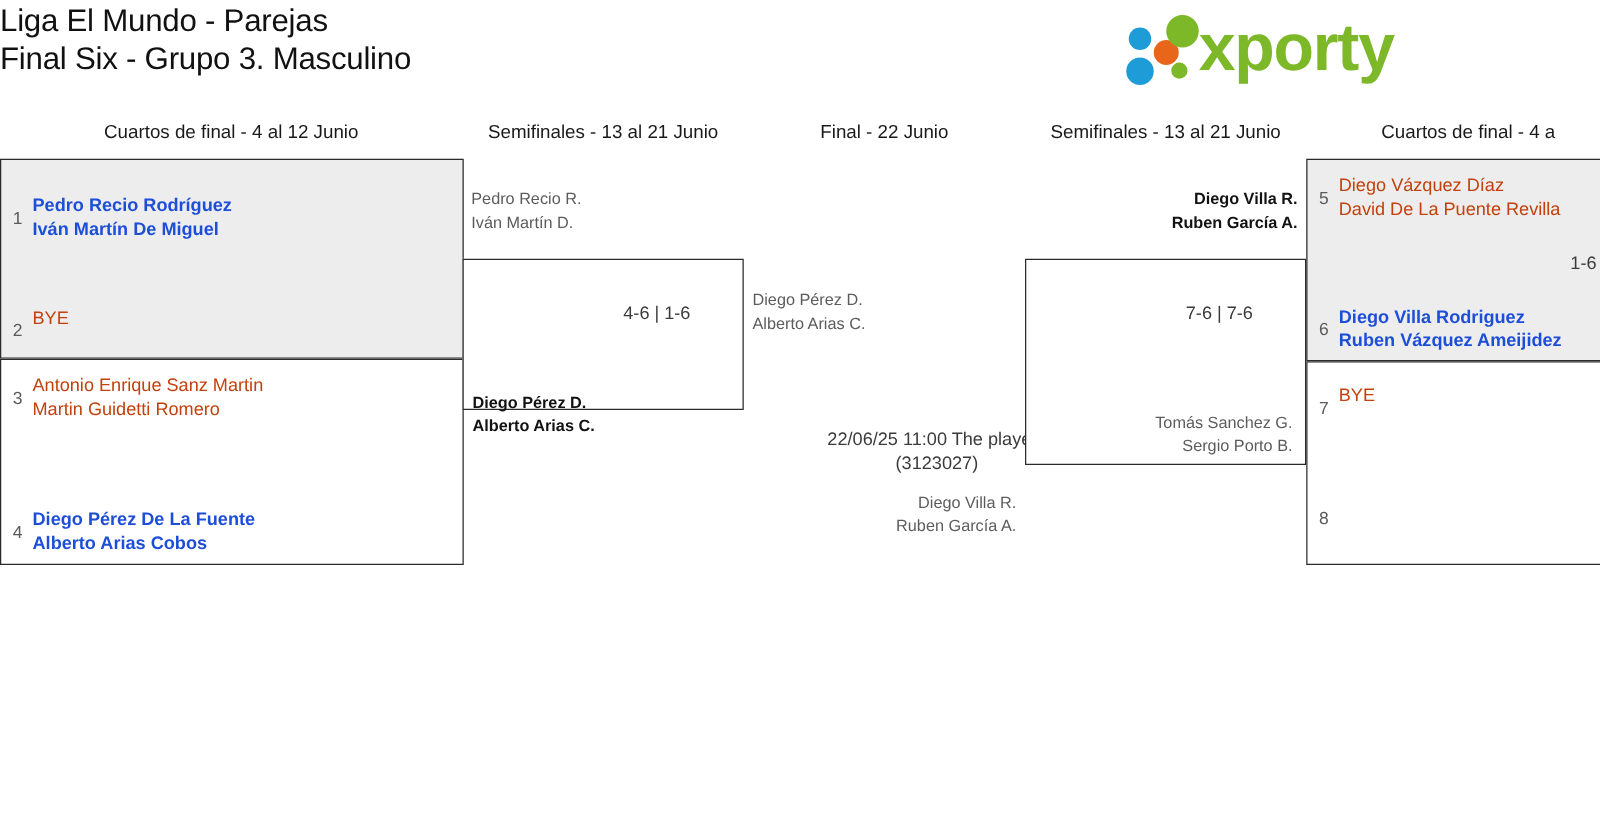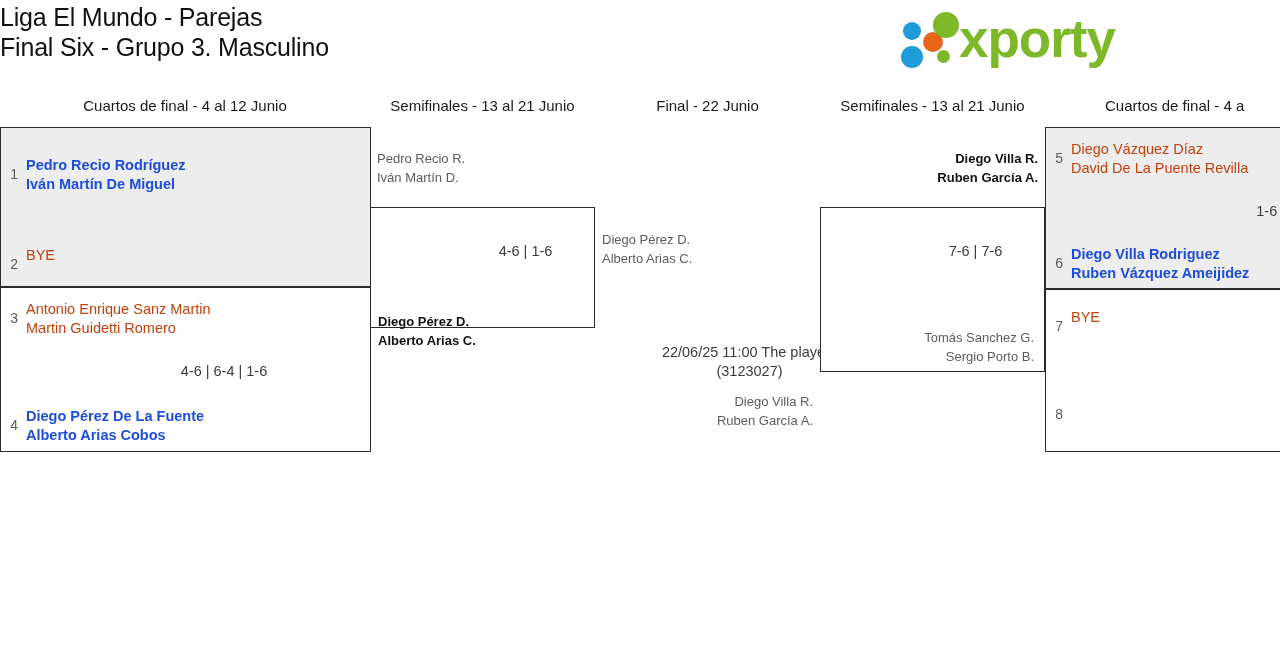--- a/index.html
+++ b/index.html
@@ -167,21 +167,20 @@
     <span class="names">BYE</span>
   </div>
 </div>
 
 <div class="match-box" style="left:0px; top:287px; width:371px; height:165px;">
   <div class="team" style="left:6px; top:12px; width:345px;">
     <span class="seed">3</span>
     <span class="names">Antonio Enrique Sanz Martin
 Martin Guidetti Romero</span>
   </div>
-  <div class="score center" style="left:6px; top:74px; width:350px;">4-6 | 6-4 | 1-6</div>
   <div class="team winner" style="left:6px; top:119px; width:345px;">
     <span class="seed">4</span>
     <span class="names">Diego Pérez De La Fuente
 Alberto Arias Cobos</span>
   </div>
 </div>
 
 <div class="float-team" style="left:377px; top:149px; width:210px;">Pedro Recio R.
 Iván Martín D.</div>
 

